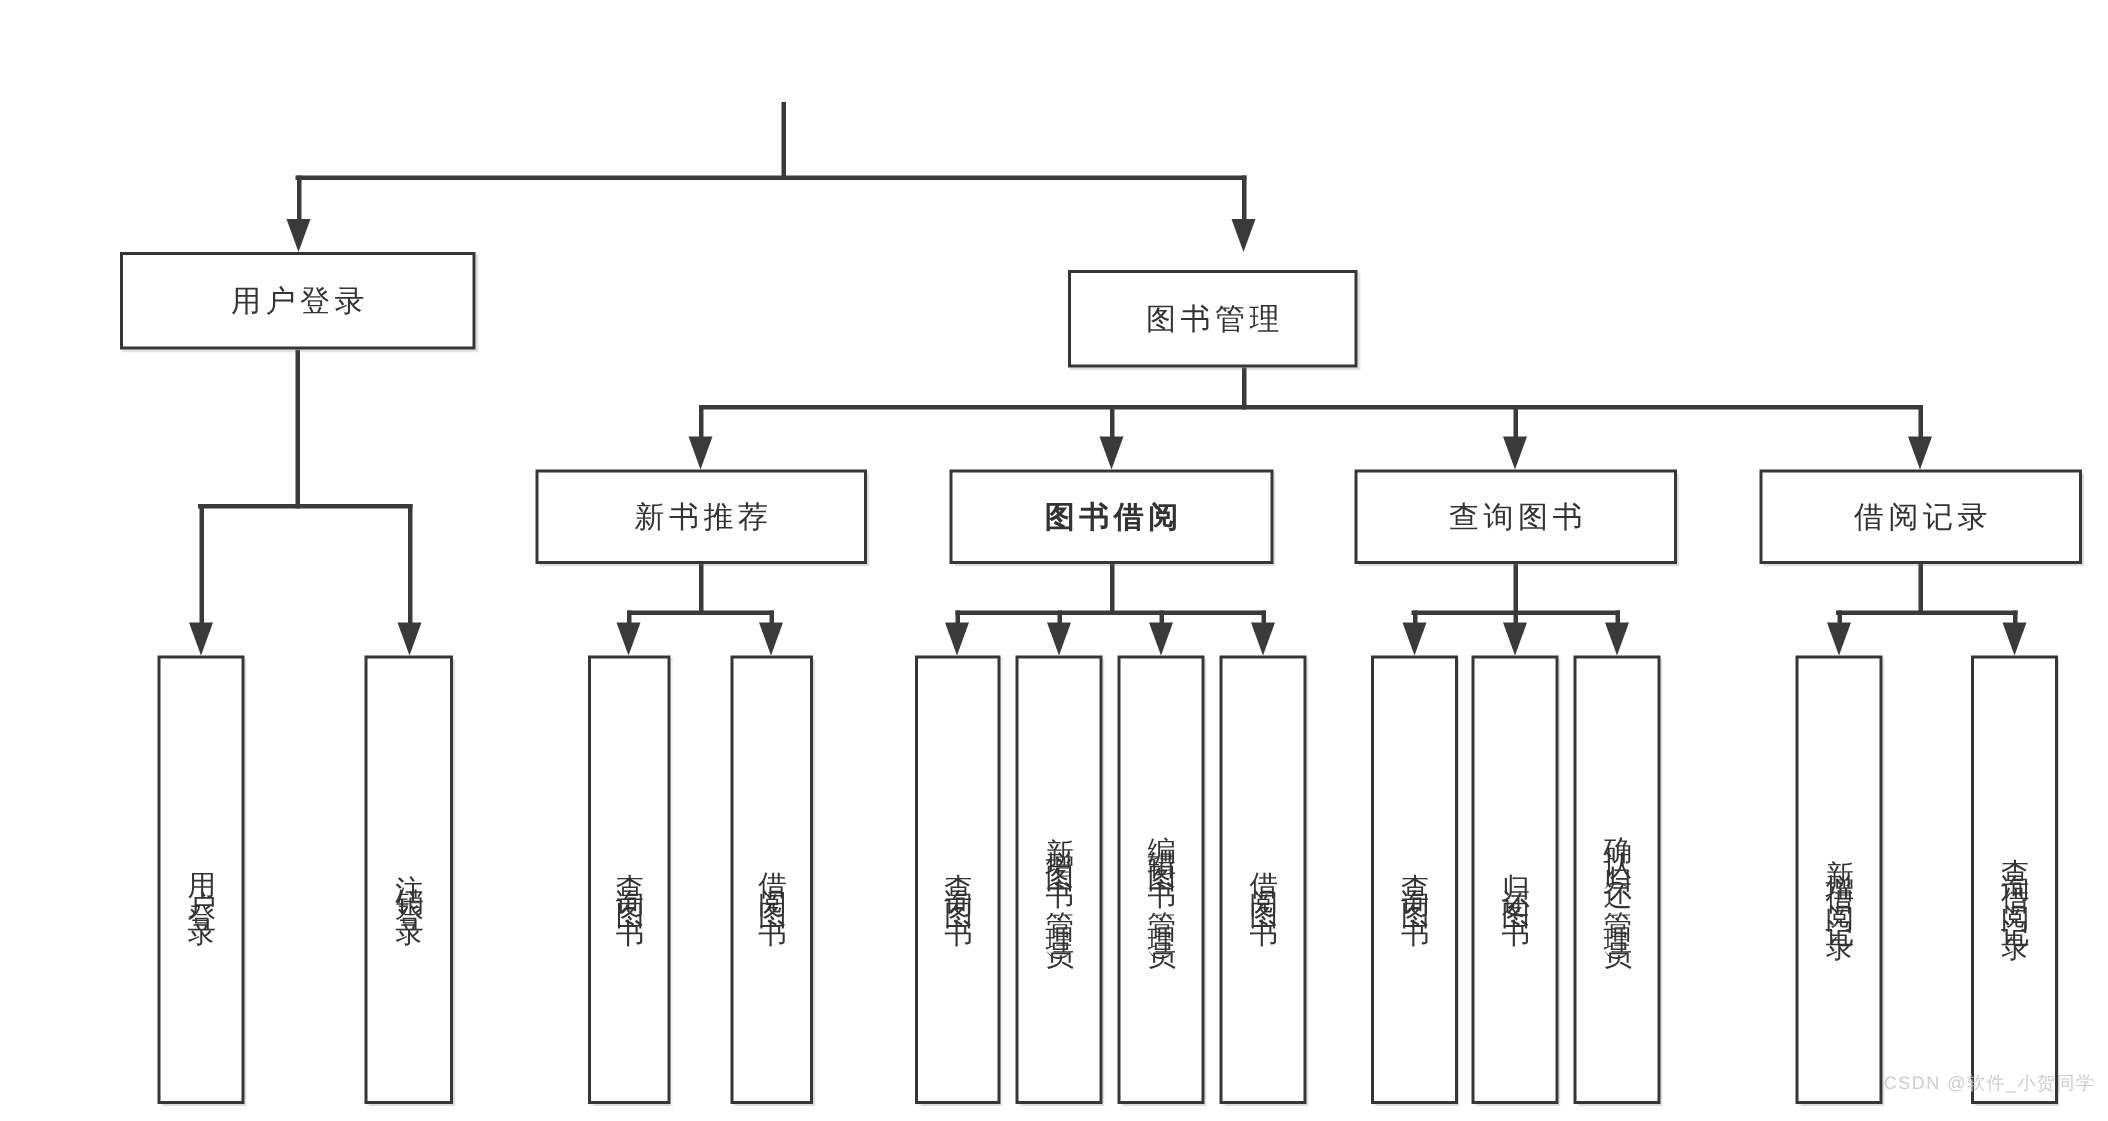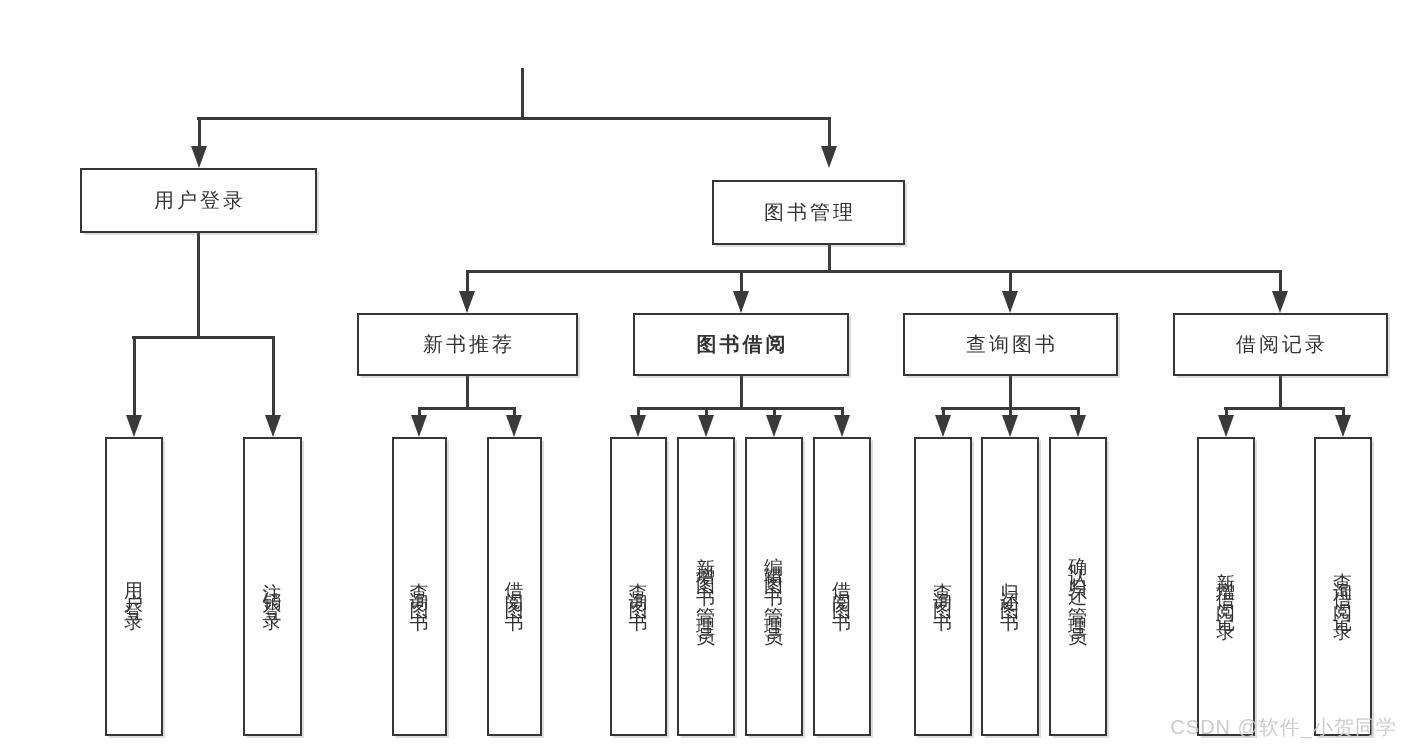--- a/index.html
+++ b/index.html
@@ -40,21 +40,21 @@
     font-size: 19px;
     line-height: 1;
     letter-spacing: 10px;
     color: #333333;
     white-space: nowrap;
   }
   .watermark {
     position: absolute;
     right: 8px;
     top: 714px;
-    font-size: 20px;
+    font-size: 12px;
     letter-spacing: 1px;
     color: rgba(201,201,201,0.95);
     z-index: 10;
   }
 </style>
 </head>
 <body>
 
 <div class="canvas">
 

